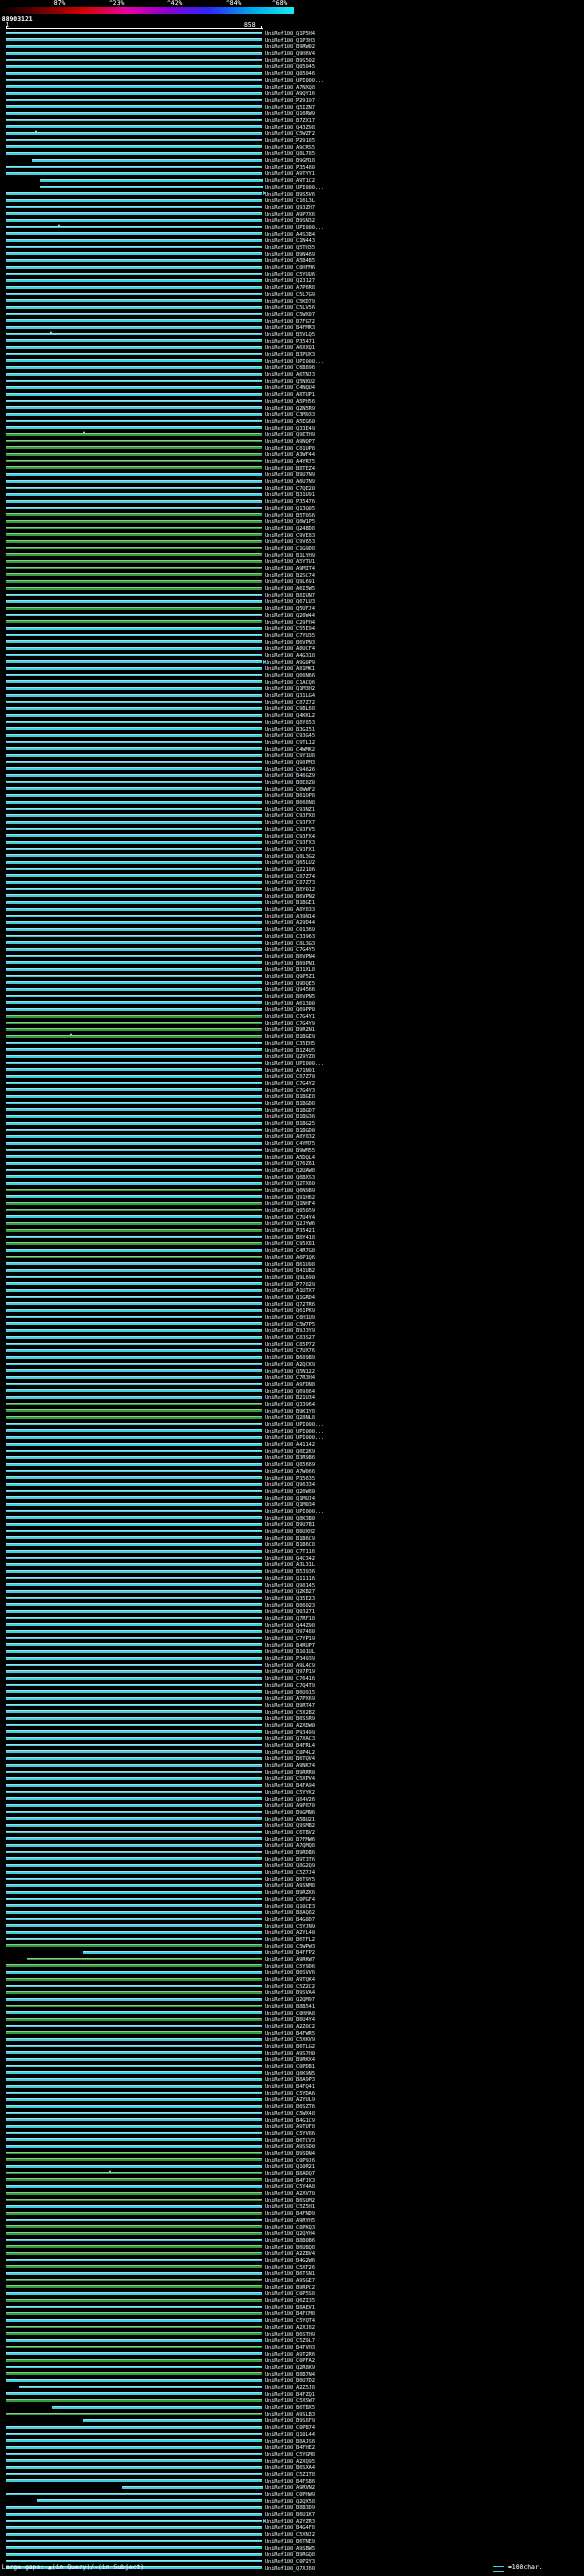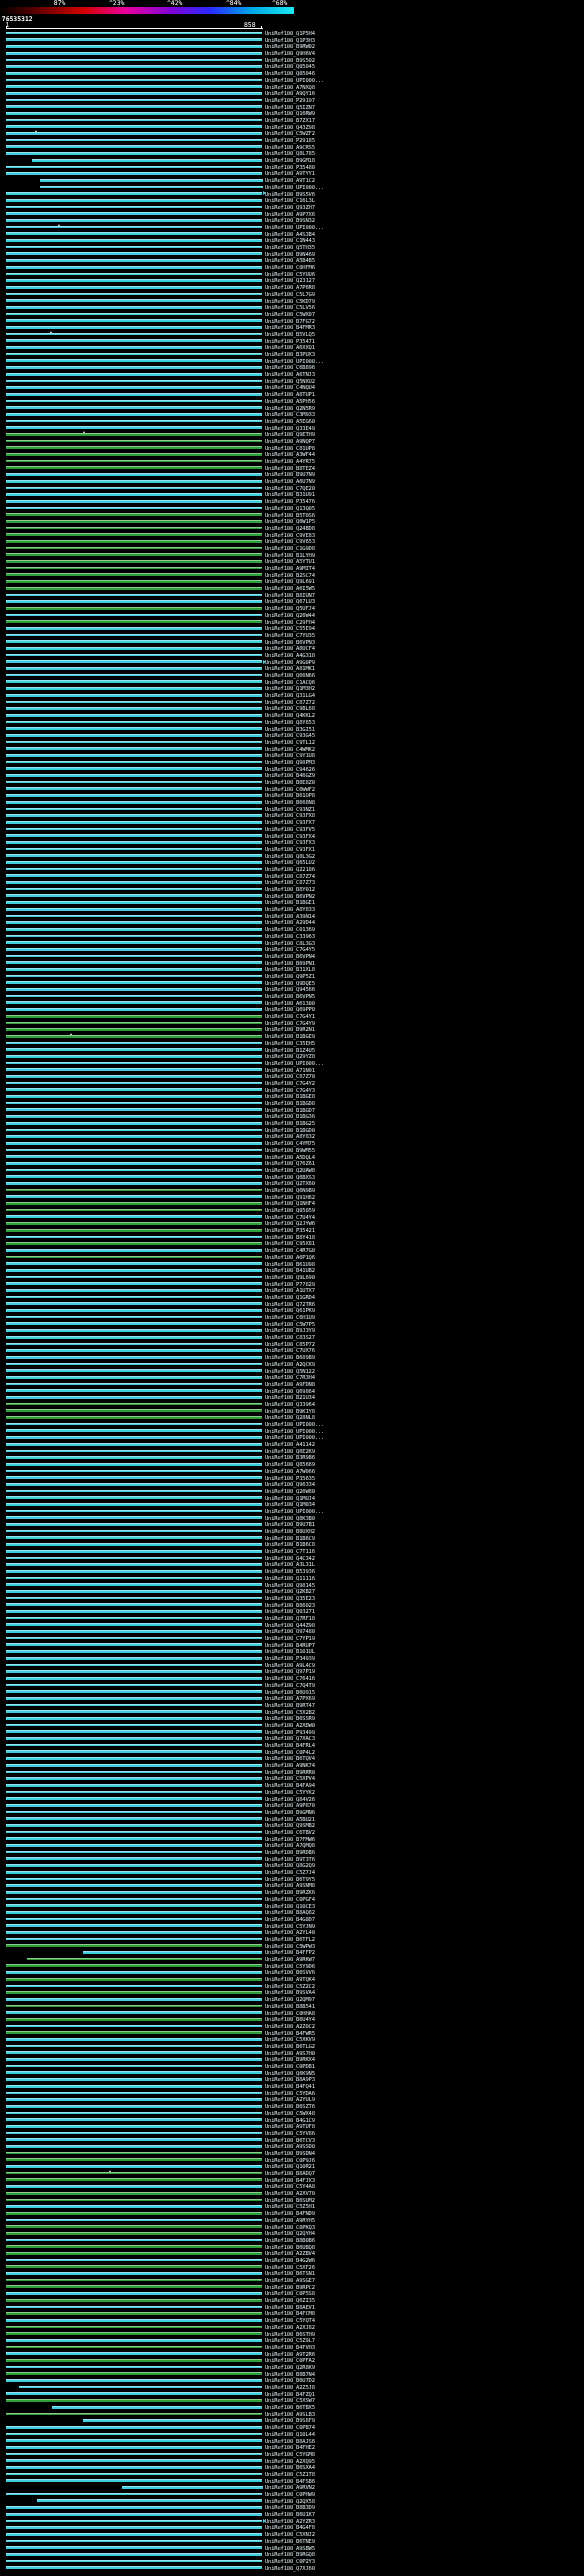--- a/index.html
+++ b/index.html
@@ -38,21 +38,21 @@
 
   <div id="colorbar">
     <span class="cb-lbl" style="left:50px"> 87%</span>
     <span class="cb-lbl" style="left:109px">^23%</span>
     <span class="cb-lbl" style="left:167px">^42%</span>
     <span class="cb-lbl" style="left:226px">^84%</span>
     <span class="cb-lbl" style="left:272px">^68%</span>
     <div id="gradient" style="background: linear-gradient(to right, rgb(0, 0, 0) 0%, rgb(110, 0, 0) 14.2857%, rgb(212, 0, 0) 28.5714%, rgb(232, 0, 158) 42.8571%, rgb(138, 0, 212) 57.1429%, rgb(42, 42, 255) 71.4286%, rgb(0, 168, 232) 85.7143%, rgb(28, 232, 242) 100%);"></div>
   </div>
 
-  <div id="query-name">76535312</div>
+  <div id="query-name">88903121</div>
 
   <div id="ruler">
     <span id="ruler-start">1</span>
     <span id="ruler-end">858</span>
     <div class="ruler-line"></div>
     <div class="tick" style="left:5.5px"></div>
     <div class="tick" style="left:261px"></div>
   </div>
 
   <div id="rows">
@@ -1580,15 +1580,20 @@
       <div class="hit-row">
         <div class="bar" style="left: 6.4px; width: 256px;"></div>
         <span class="hit-id">UniRef100_C0P2Y3</span>
       </div>
       <div class="hit-row">
         <div class="bar" style="left: 6.4px; width: 256px;"></div>
         <span class="hit-id">UniRef100_Q7XJ60</span>
       </div>
     </div>
 
+  <div id="legend">
+    <span id="gaps-text">Large gaps: ▲(in Query)/-(in Subject)</span>
+    <span id="scale-icon"></span>
+    <span id="scale-text">=100char.</span>
+  </div>
 
 </div>
 
 
 </body></html>

